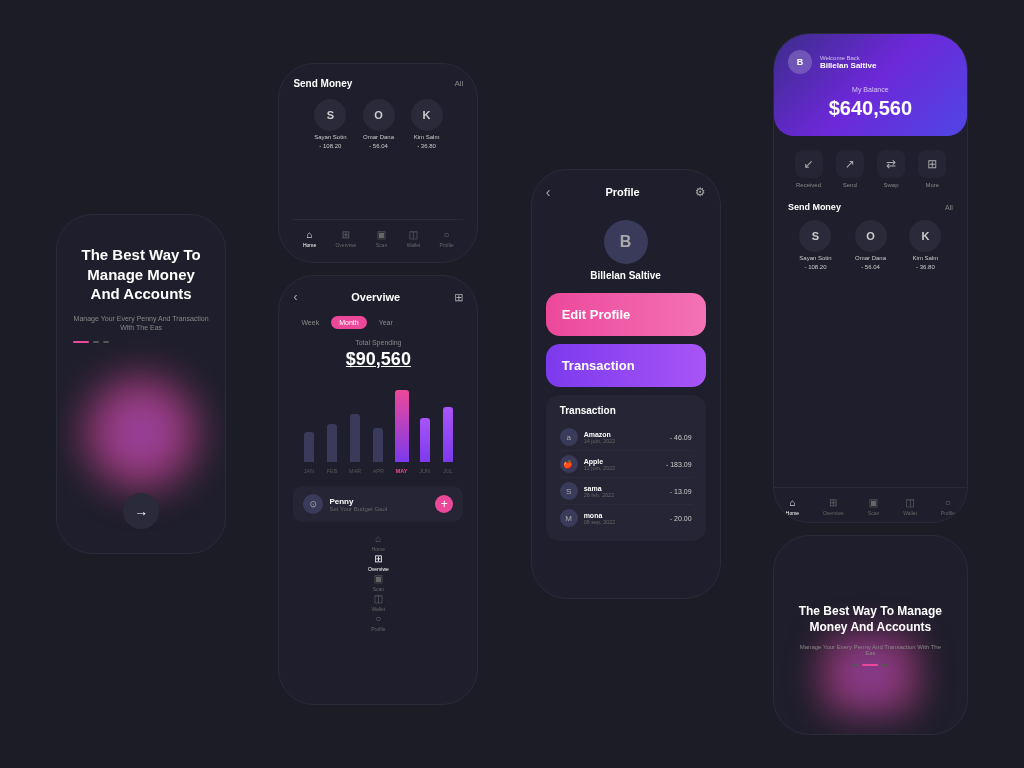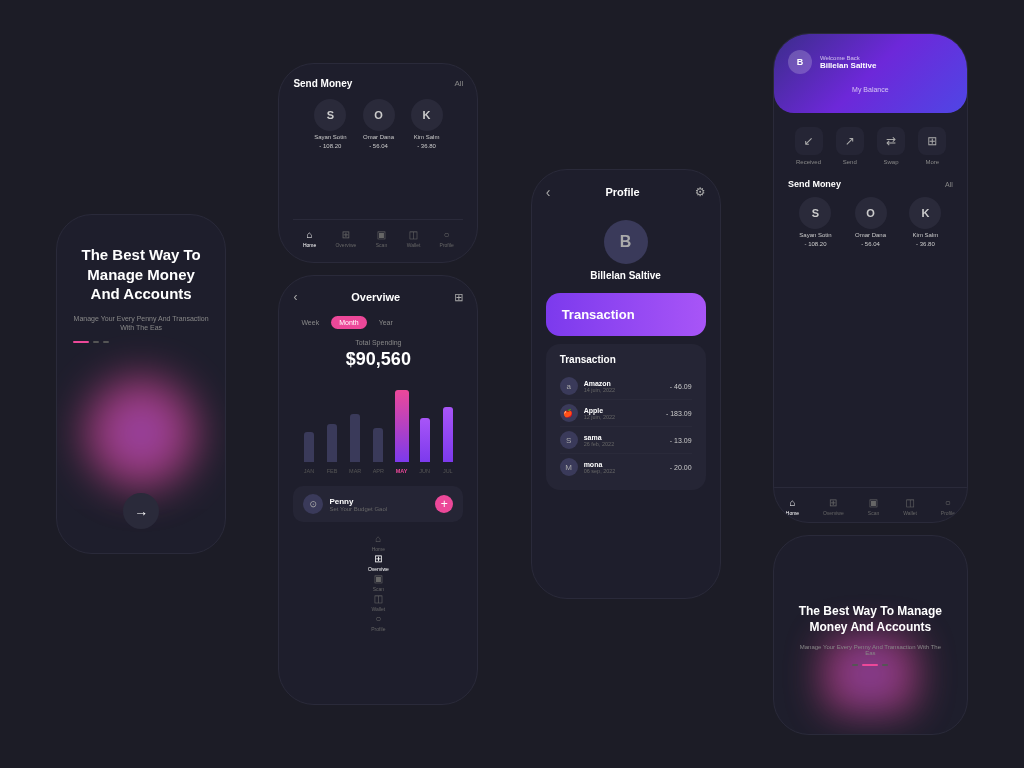--- a/index.html
+++ b/index.html
@@ -234,20 +234,21 @@
       font-size: 7px;
       text-align: center;
       margin-bottom: 3px;
     }
     .total-spending-value {
       color: #fff;
       font-size: 18px;
       font-weight: 700;
       text-align: center;
       margin-bottom: 12px;
+      text-decoration: underline;
     }
     .chart-area {
       display: flex;
       align-items: flex-end;
       justify-content: space-between;
       height: 80px;
       margin-bottom: 6px;
       padding: 0 4px;
     }
     .bar-wrap {
@@ -703,20 +704,21 @@
   <div class="phone phone-profile">
     <div class="profile-topbar">
       <span class="profile-back">‹</span>
       <span class="profile-title">Profile</span>
       <span class="profile-gear">⚙</span>
     </div>
     <div class="profile-avatar-wrap">
       <div class="profile-avatar-circle">B</div>
       <div class="profile-name">Billelan Saltive</div>
     </div>
+    <div class="menu-item-edit">Edit Profile</div>
     <div class="menu-item-notif">Transaction</div>
     <div class="menu-item-transaction">
       <div class="transaction-title">Transaction</div>
       <div class="txn-row">
         <div class="txn-left">
           <div class="txn-icon">a</div>
           <div>
             <div class="txn-name">Amazon</div>
             <div class="txn-date">14 juin, 2022</div>
           </div>
@@ -761,20 +763,21 @@
     <div class="phone phone-dashboard">
       <div class="dashboard-top">
         <div class="dash-welcome-row">
           <div class="dash-avatar">B</div>
           <div>
             <div class="dash-welcome-text">Welcome Back</div>
             <div class="dash-user-name">Billelan Saltive</div>
           </div>
         </div>
         <div class="dash-balance-label">My Balance</div>
+        <div class="dash-balance-value">$640,560</div>
       </div>
       <div class="dash-actions">
         <div class="dash-action">
           <div class="dash-action-icon">↙</div>
           <div class="dash-action-label">Received</div>
         </div>
         <div class="dash-action">
           <div class="dash-action-icon">↗</div>
           <div class="dash-action-label">Send</div>
         </div>

